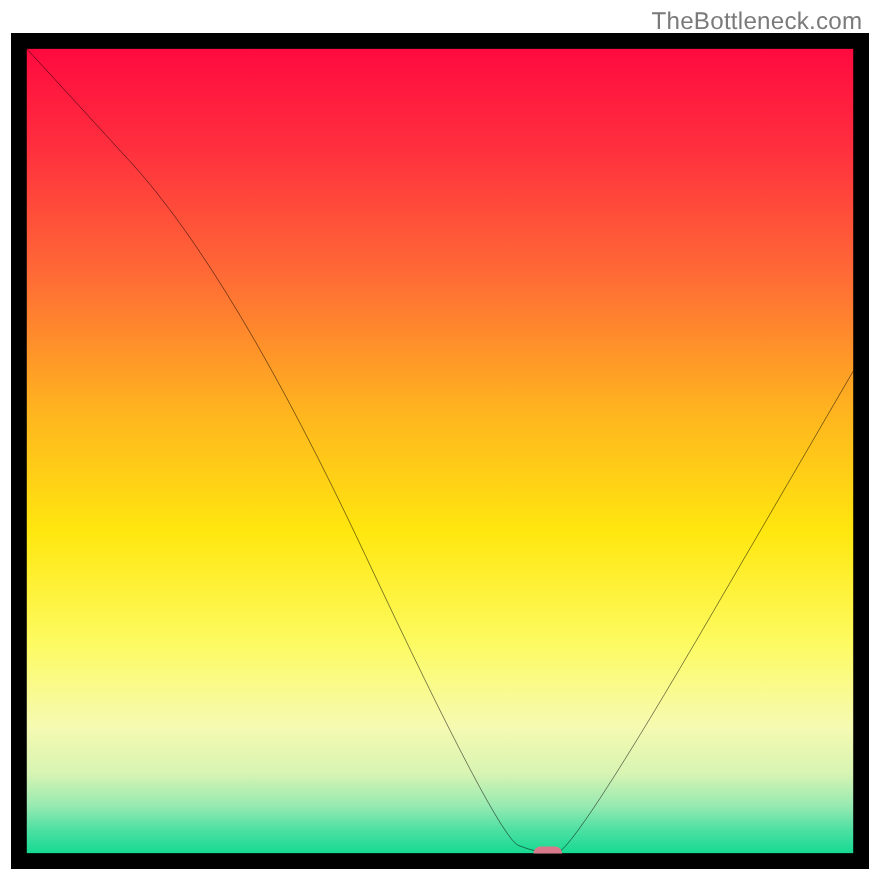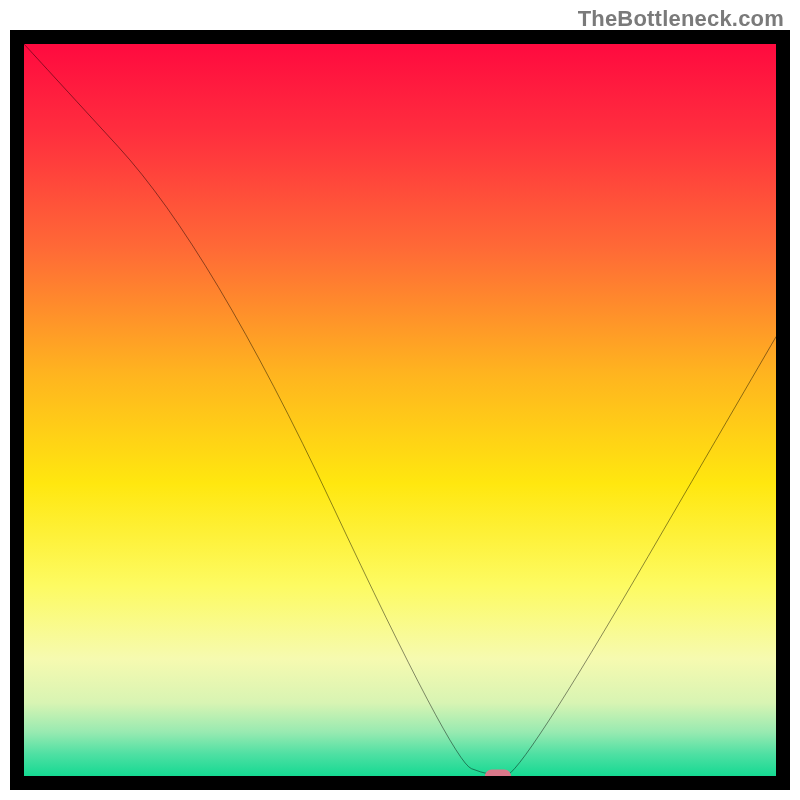--- a/index.html
+++ b/index.html
@@ -12,21 +12,21 @@
     position: relative;
     width: 800px;
     height: 800px;
   }
   .watermark {
     position: absolute;
     top: 6px;
     right: 16px;
     color: #7a7a7a;
     font-size: 22px;
-    font-weight: 700;
+    font-weight: 400;
     letter-spacing: 0.2px;
     z-index: 30;
   }
   .frame {
     position: absolute;
     left: 10px;
     top: 30px;
     width: 780px;
     height: 760px;
     background: #000000;

